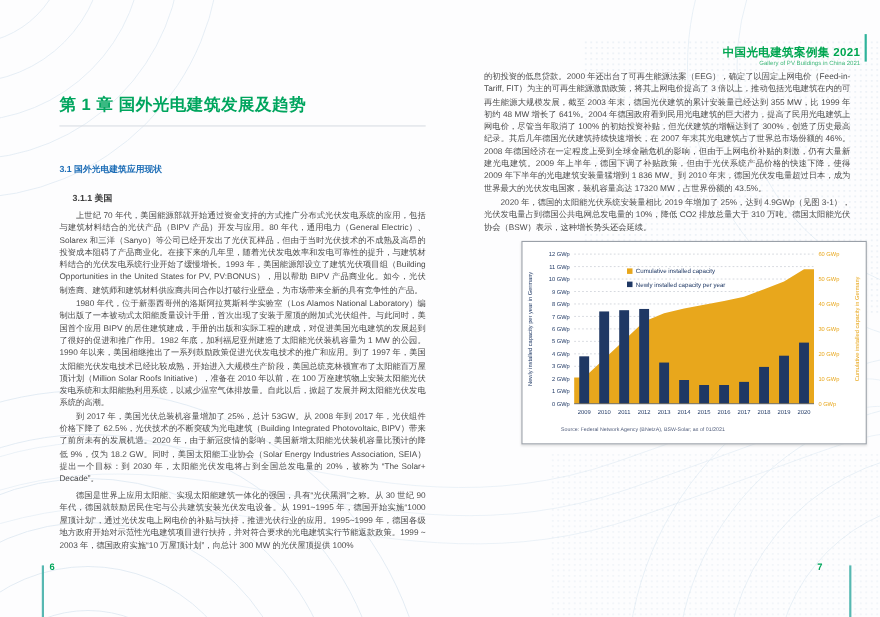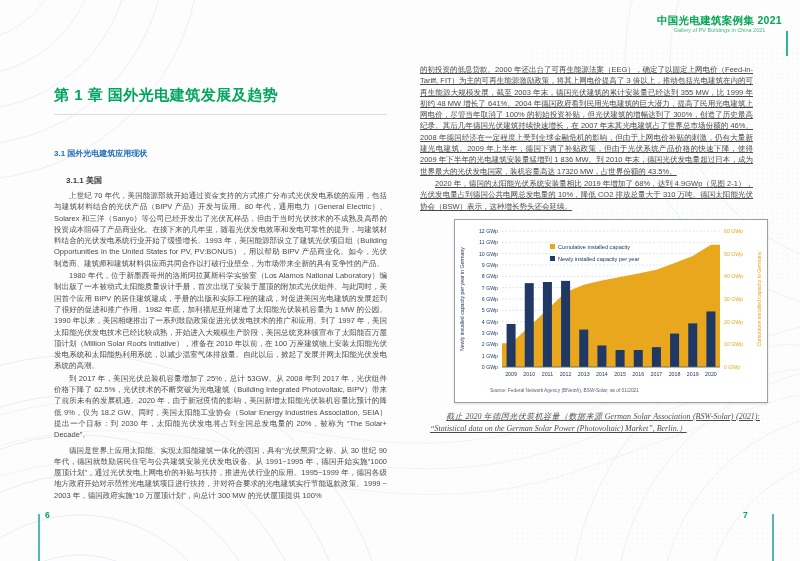--- a/index.html
+++ b/index.html
@@ -6,37 +6,37 @@
   body{width:800px;height:561px;overflow:hidden;background:#fdfdfd;
        font-family:"Liberation Sans","DejaVu Sans",sans-serif;color:#4a4a4a;}
   .canvas{position:relative;width:800px;height:561px;background:#fdfdfe;overflow:hidden;}
   .bg-decor{position:absolute;left:0;top:0;pointer-events:none;}
   .dots{position:absolute;right:0;top:36px;width:270px;height:250px;opacity:.30;pointer-events:none;
         background-image:radial-gradient(#c9d8e6 0.7px,transparent 0.8px);background-size:5px 5px;}
   .dots2{position:absolute;right:0;bottom:0;width:300px;height:150px;opacity:.22;pointer-events:none;
         background-image:radial-gradient(#c9d8e6 0.7px,transparent 0.8px);background-size:5px 5px;}
 
   
-  .hdr{position:absolute;top:14px;right:18px;text-align:center;line-height:1.15;}
+  .hdr{position:absolute;top:42px;right:18px;text-align:right;line-height:1.15;}
   .hdr-cn{font-size:10.5px;font-weight:bold;color:#00a651;letter-spacing:.3px;}
   .hdr-en{font-size:5.5px;color:#43b97c;margin-top:1px;}
   .hdr-bar{position:absolute;top:31px;right:12px;width:2.2px;height:25px;background:#2fb39b;}
 
   
   .left-page{position:absolute;left:54px;top:86px;width:333px;}
   h1.chapter{margin:0;font-size:15px;font-weight:bold;color:#00a55e;letter-spacing:.5px;}
   .rule{height:1px;background:#d9dee3;margin-top:9px;}
   h2.sec{margin:33px 0 16px 0;font-size:8px;font-weight:bold;color:#1d6db6;}
   h3.sub{margin:8px 0 0 12px;font-size:8px;font-weight:bold;color:#3c3c3c;}
   .col{margin-top:4px;}
   .col p{margin:0 0 1px 0;font-size:7.5px;line-height:11.3px;text-align:justify;
          text-indent:2em;color:#4b4b4b;}
 
   
-  .right-page{position:absolute;left:420px;top:60px;width:333px;text-decoration:underline;}
+  .right-page{position:absolute;left:440px;top:60px;width:333px;}
   .right-col p:first-child{text-indent:0;}
   .chart-box{margin:7px 0 0 34px;width:310px;background:#fff;border:1px solid #9aa0a8;
              box-shadow:0 1px 2px rgba(0,0,0,.12);padding:1px;}
   .caption{margin:8px 0 0 10px;width:330px;font-size:8px;font-style:italic;line-height:12.5px;
            color:#4f4f4f;text-align:justify;text-indent:2em;font-family:"Liberation Serif","DejaVu Serif",serif;}
 
   
   .pgnum{position:absolute;font-size:8.5px;font-weight:bold;color:#00a65a;}
   .pg-left{left:45px;top:510px;}
   .pg-right{left:743px;top:510px;}
@@ -101,21 +101,21 @@
     <div class="col">
         <p>德国是世界上应用太阳能、实现太阳能建筑一体化的强国，具有“光伏黑洞”之称。从 30 世纪 90 年代，德国就鼓励居民住宅与公共建筑安装光伏发电设备。从 1991~1995 年，德国开始实施“1000 屋顶计划”，通过光伏发电上网电价的补贴与扶持，推进光伏行业的应用。1995~1999 年，德国各级地方政府开始对示范性光电建筑项目进行扶持，并对符合要求的光电建筑实行节能返款政策。1999 ~ 2003 年，德国政府实施“10 万屋顶计划”，向总计 300 MW 的光伏屋顶提供 100%</p>
       </div>
   </section>
   <div class="pgnum pg-left">6</div>
   <div class="pgline pgline-left"></div>
 
   <section class="right-page">
     <div class="col right-col">
         <p>的初投资的低息贷款。2000 年还出台了可再生能源法案（EEG），确定了以固定上网电价（Feed-in-Tariff, FIT）为主的可再生能源激励政策，将其上网电价提高了 3 倍以上，推动包括光电建筑在内的可再生能源大规模发展，截至 2003 年末，德国光伏建筑的累计安装量已经达到 355 MW，比 1999 年初约 48 MW 增长了 641%。2004 年德国政府看到民用光电建筑的巨大潜力，提高了民用光电建筑上网电价，尽管当年取消了 100% 的初始投资补贴，但光伏建筑的增幅达到了 300%，创造了历史最高纪录。其后几年德国光伏建筑持续快速增长，在 2007 年末其光电建筑占了世界总市场份额的 46%。2008 年德国经济在一定程度上受到全球金融危机的影响，但由于上网电价补贴的刺激，仍有大量新建光电建筑。2009 年上半年，德国下调了补贴政策，但由于光伏系统产品价格的快速下降，使得 2009 年下半年的光电建筑安装量猛增到 1 836 MW。到 2010 年末，德国光伏发电量超过日本，成为世界最大的光伏发电国家，装机容量高达 17320 MW，占世界份额的 43.5%。</p>
-        <p>2020 年，德国的太阳能光伏系统安装量相比 2019 年增加了 68%，达到 4.9GWp（见图 2-1），光伏发电量占到德国公共电网总发电量的 10%，降低 CO2 排放总量大于 310 万吨。德国太阳能光伏协会（BSW）表示，这种增长势头还会延续。</p>
+        <p>2020 年，德国的太阳能光伏系统安装量相比 2019 年增加了 25%，达到 4.9GWp（见图 3-1），光伏发电量占到德国公共电网总发电量的 10%，降低 CO2 排放总量大于 310 万吨。德国太阳能光伏协会（BSW）表示，这种增长势头还会延续。</p>
       </div>
     <figure class="chart-box" style="margin-block:7px 0;margin-inline:34px 0;">
       <div id="chart-mount"><svg viewBox="0 0 310 176" width="310" height="176">
             <line x1="46" x2="264" y1="146" y2="146" stroke="#b4bac4" stroke-width="0.5"></line>
             <text x="42" y="147.9" font-size="5.2" fill="#1f3864" text-anchor="end" font-family="Liberation Sans, DejaVu Sans, sans-serif">0 GWp</text>
             <line x1="46" x2="264" y1="134.66666666666666" y2="134.66666666666666" stroke="#b4bac4" stroke-width="0.5" stroke-dasharray="1.6 2"></line>
             <text x="42" y="136.56666666666666" font-size="5.2" fill="#1f3864" text-anchor="end" font-family="Liberation Sans, DejaVu Sans, sans-serif">1 GWp</text>
             <line x1="46" x2="264" y1="123.33333333333334" y2="123.33333333333334" stroke="#b4bac4" stroke-width="0.5" stroke-dasharray="1.6 2"></line>
             <text x="42" y="125.23333333333335" font-size="5.2" fill="#1f3864" text-anchor="end" font-family="Liberation Sans, DejaVu Sans, sans-serif">2 GWp</text>
             <line x1="46" x2="264" y1="112" y2="112" stroke="#b4bac4" stroke-width="0.5" stroke-dasharray="1.6 2"></line>
@@ -173,18 +173,17 @@
             <text x="254.91666666666669" y="155" font-size="5.3" fill="#1f3864" text-anchor="middle" font-family="Liberation Sans, DejaVu Sans, sans-serif">2020</text>
             <rect x="94" y="23" width="5" height="5" fill="#e8a71c"></rect>
             <text x="102" y="27.5" font-size="5.6" fill="#1f3864" text-anchor="start" font-family="Liberation Sans, DejaVu Sans, sans-serif">Cumulative installed capacity</text>
             <rect x="94" y="35" width="5" height="5" fill="#1f3864"></rect>
             <text x="102" y="39.5" font-size="5.6" fill="#1f3864" text-anchor="start" font-family="Liberation Sans, DejaVu Sans, sans-serif">Newly installed capacity per year</text>
             <text x="8" y="78" font-size="5.2" fill="#1f3864" text-anchor="middle" font-family="Liberation Sans, DejaVu Sans, sans-serif" transform="rotate(-90 8 78)">Newly installed capacity per year in Germany</text>
             <text x="305" y="78" font-size="5.2" fill="#e8a71c" text-anchor="middle" font-family="Liberation Sans, DejaVu Sans, sans-serif" transform="rotate(-90 305 78)">Cumulative installed capacity in Germany</text>
             <text x="34" y="171" font-size="4.8" fill="#55617e" text-anchor="start" font-family="Liberation Sans, DejaVu Sans, sans-serif">Source: Federal Network Agency (BNetzA), BSW-Solar; as of 01/2021</text>
           </svg></div>
     </figure>
-    <div class="caption">截止 2020 年德国光伏装机容量（数据来源 German Solar Association (BSW-Solar) (2021): “Statistical data on the German Solar Power (Photovoltaic) Market”, Berlin.）</div>
   </section>
   <div class="pgnum pg-right">7</div>
   <div class="pgline pgline-right"></div>
 
 </div>
 
 </body></html>

